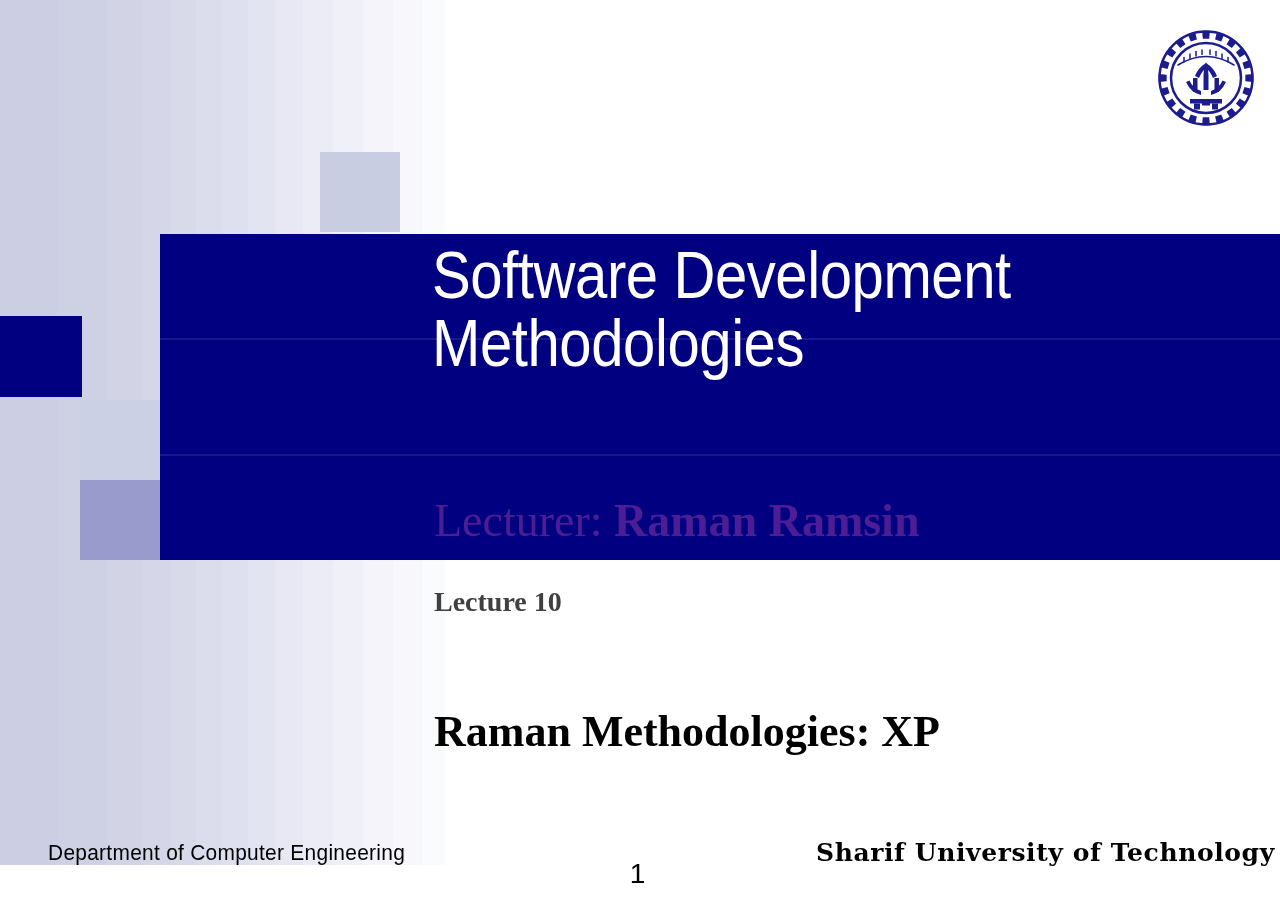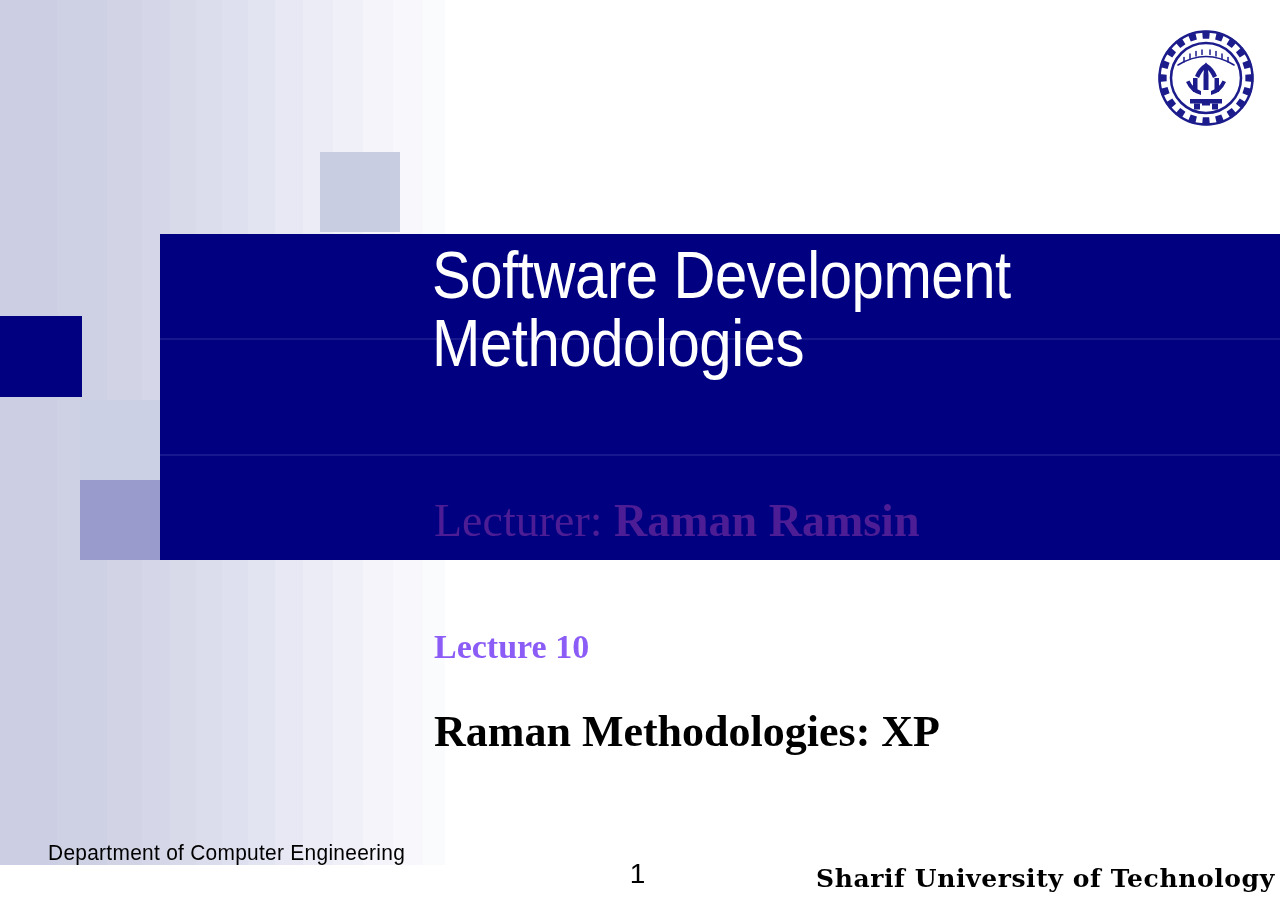--- a/index.html
+++ b/index.html
@@ -91,24 +91,24 @@
     white-space: nowrap;
   }
   .lecturer-line .name {
     font-weight: 700;
   }
 
   
   .lecture-number {
     position: absolute;
     left: 434px;
-    top: 628px;
-    color: #8b5cf6;
+    top: 586px;
+    color: #404040;
     font-family: "Liberation Serif", serif;
-    font-size: 34px;
+    font-size: 28px;
     font-weight: 700;
     white-space: nowrap;
   }
   .lecture-topic {
     position: absolute;
     left: 434px;
     top: 706px;
     color: #000000;
     font-family: "Liberation Serif", serif;
     font-size: 44px;
@@ -143,21 +143,20 @@
   .footer-univ {
     position: absolute;
     left: 816px;
     top: 838px;
     color: #000000;
     font-family: "DejaVu Serif", "Liberation Serif", serif;
     font-size: 25px;
     font-weight: 700;
     letter-spacing: 0.6px;
     white-space: nowrap;
-    margin-top: 26px;
   }
 
   
   .logo {
     position: absolute;
     left: 1156px;
     top: 26px;
     width: 100px;
     height: 104px;
   }

